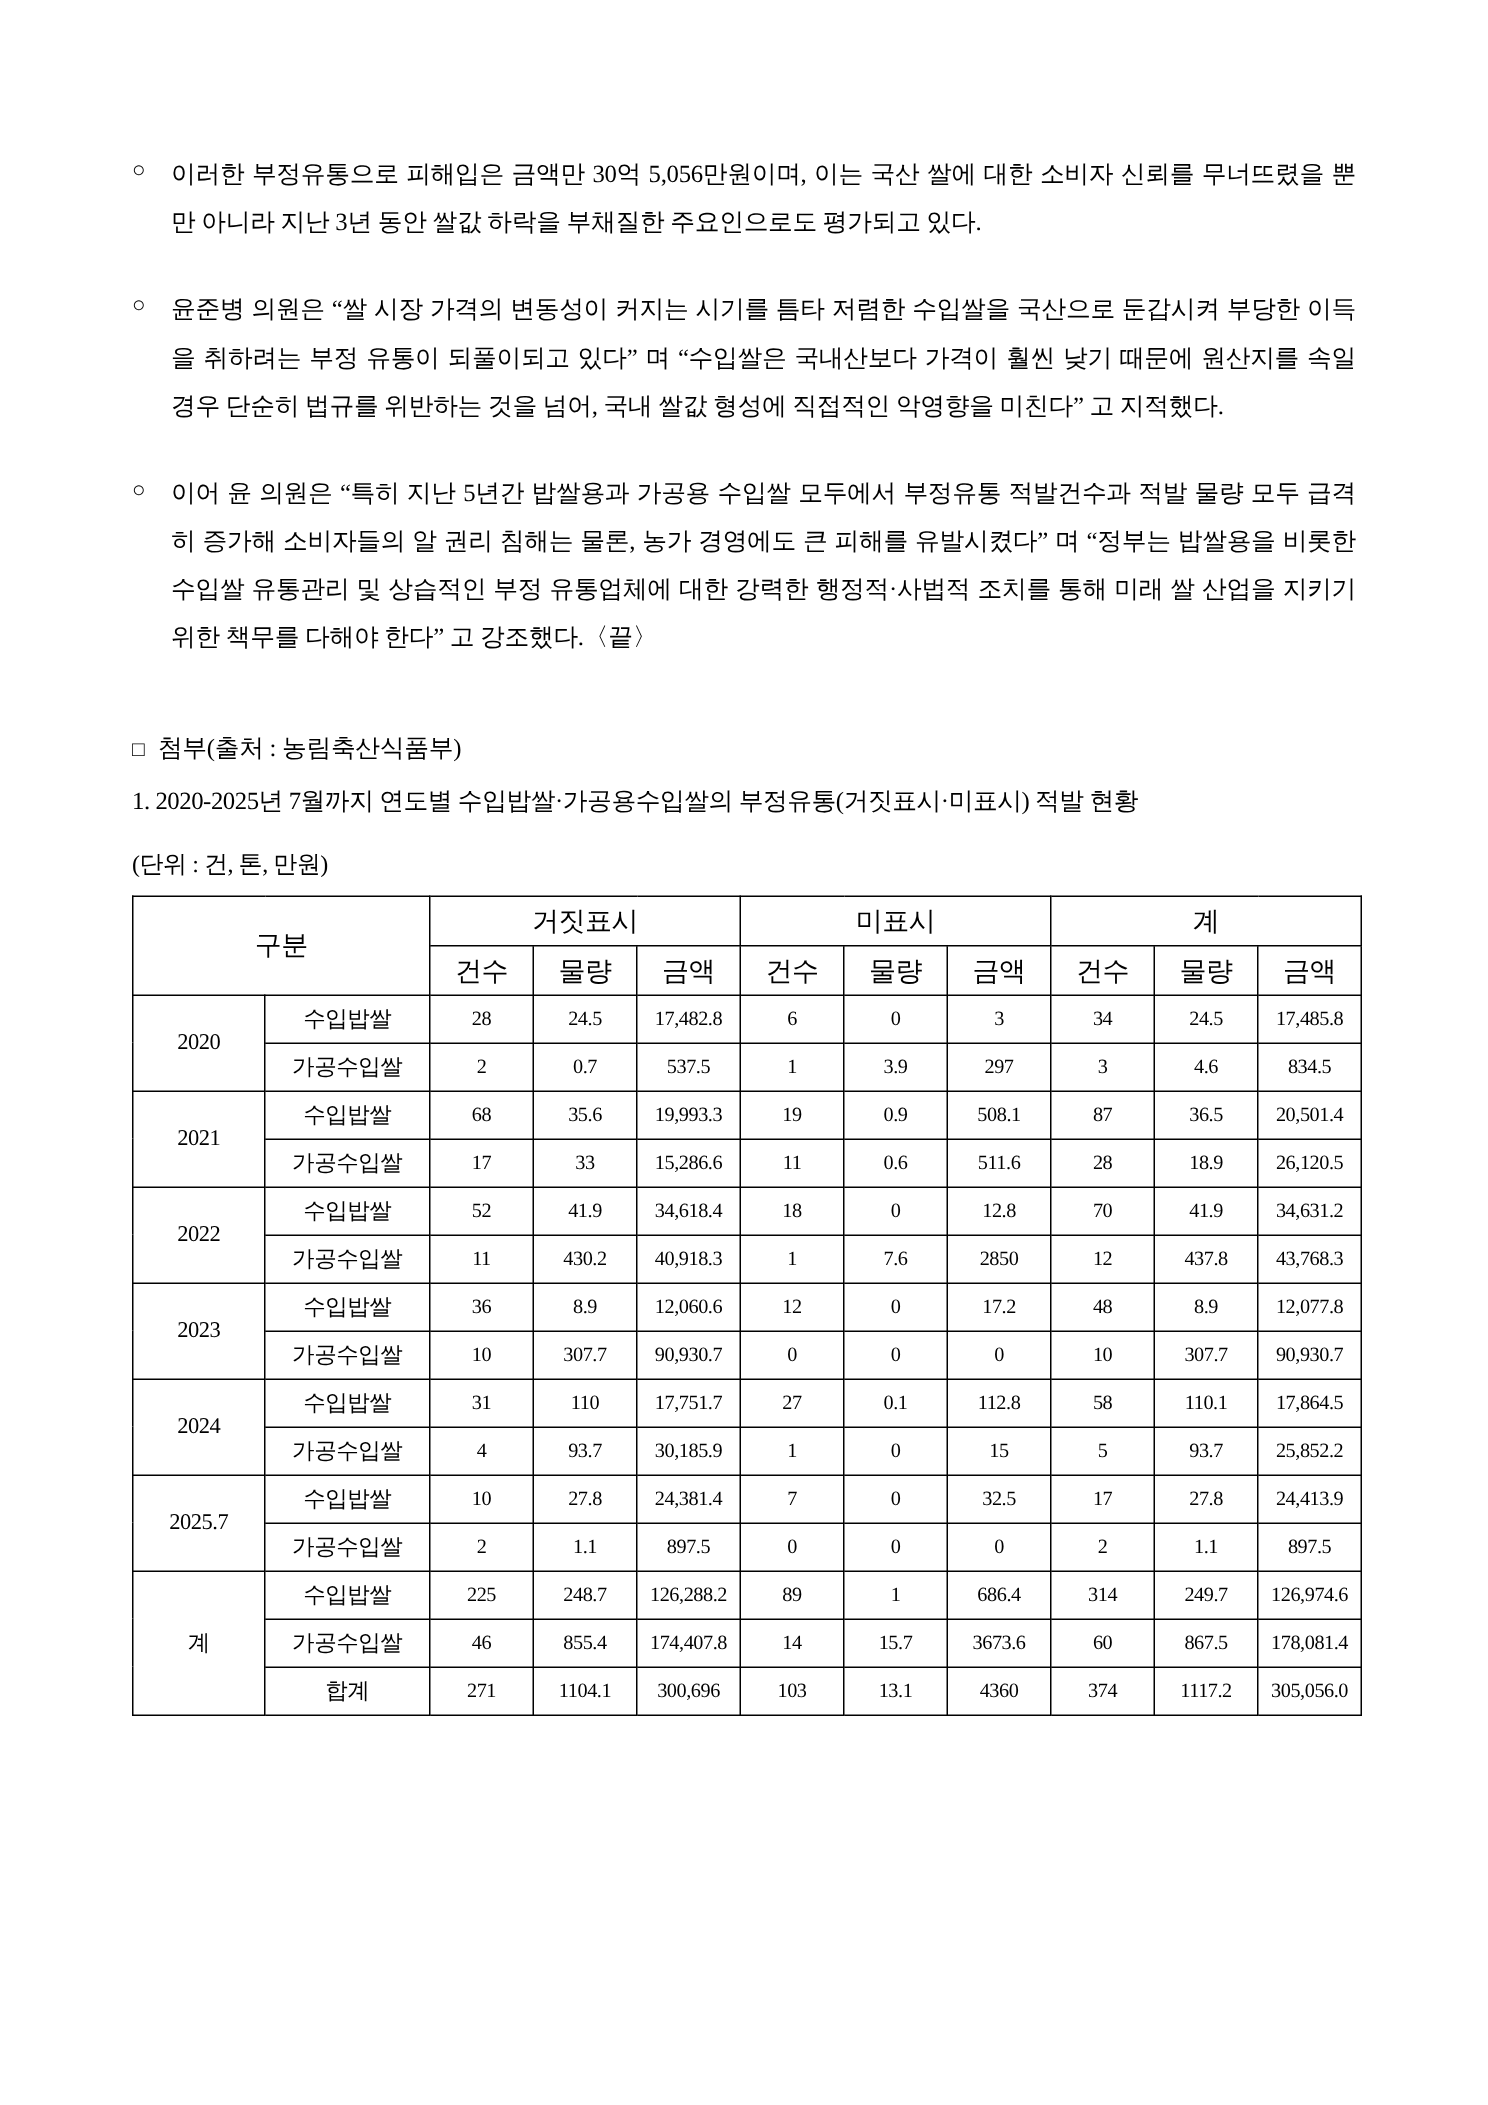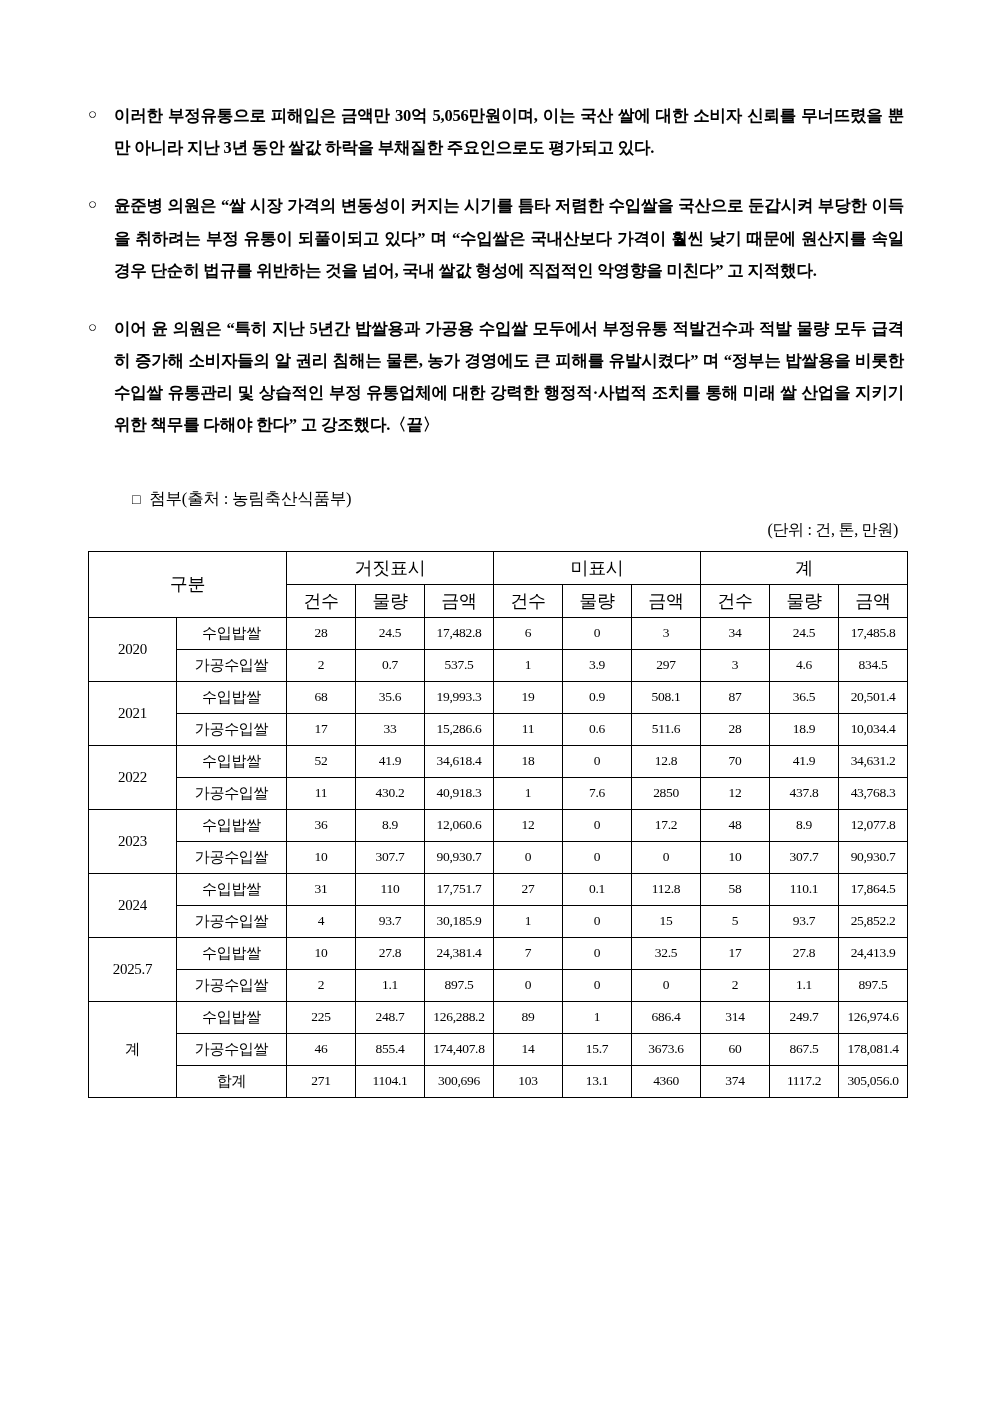--- a/index.html
+++ b/index.html
@@ -30,42 +30,39 @@
   .bullet {
     width: 26px;
     flex: 0 0 26px;
     font-size: 15px;
     line-height: 1.95;
   }
   .ptext {
     flex: 1;
     text-align: justify;
     text-justify: inter-ideograph;
-    font-weight: bold;
   }
   .attach-head {
     font-size: 16.5px;
     margin-top: 46px;
     margin-bottom: 10px;
     letter-spacing: -0.2px;
-    margin-left: 44px;
   }
   .attach-head .sq {
     margin-right: 9px;
     font-size: 14px;
   }
   .list-line {
     font-size: 16.5px;
     letter-spacing: -0.3px;
     line-height: 1.7;
   }
   .unit-line {
     font-size: 16px;
-    text-align: right;
-    margin-top: 2px;
+    margin-top: 18px;
     margin-bottom: 10px;
     padding-right: 6px;
     letter-spacing: -0.3px;
   }
   table.data {
     border-collapse: collapse;
     width: 816px;
     margin: 0 auto;
     font-size: 13.5px;
     table-layout: fixed;
@@ -104,20 +101,21 @@
 
   <div class="para">
     <div class="bullet">○</div>
     <div class="ptext">이어 윤 의원은 “특히 지난 5년간 밥쌀용과 가공용 수입쌀 모두에서 부정유통 적발건수과 적발 물량 모두 급격히 증가해 소비자들의 알 권리 침해는 물론, 농가 경영에도 큰 피해를 유발시켰다” 며 “정부는 밥쌀용을 비롯한 수입쌀 유통관리 및 상습적인 부정 유통업체에 대한 강력한 행정적·사법적 조치를 통해 미래 쌀 산업을 지키기 위한 책무를 다해야 한다” 고 강조했다.〈끝〉</div>
   </div>
 
   <div class="attach-head">
     <span class="sq">□</span><span>첨부(출처 : 농림축산식품부)</span>
   </div>
 
+  <div class="list-line">1. 2020-2025년 7월까지 연도별 수입밥쌀·가공용수입쌀의 부정유통(거짓표시·미표시) 적발 현황</div>
   <div class="unit-line">(단위 : 건, 톤, 만원)</div>
 
   <table class="data">
     <colgroup>
       <col class="col-cat1">
         <col class="col-cat2">
       <col class="col-num">
         <col class="col-num">
         <col class="col-num">
       <col class="col-num">
@@ -188,21 +186,21 @@
         <tr>
           <td class="rowlabel">가공수입쌀</td>
           <td>17</td>
           <td>33</td>
           <td>15,286.6</td>
           <td>11</td>
           <td>0.6</td>
           <td>511.6</td>
           <td>28</td>
           <td>18.9</td>
-          <td>10,034.4</td>
+          <td>26,120.5</td>
         </tr>
         <tr>
           <td rowspan="2" class="rowlabel">2022</td>
           <td class="rowlabel">수입밥쌀</td>
           <td>52</td>
           <td>41.9</td>
           <td>34,618.4</td>
           <td>18</td>
           <td>0</td>
           <td>12.8</td>

